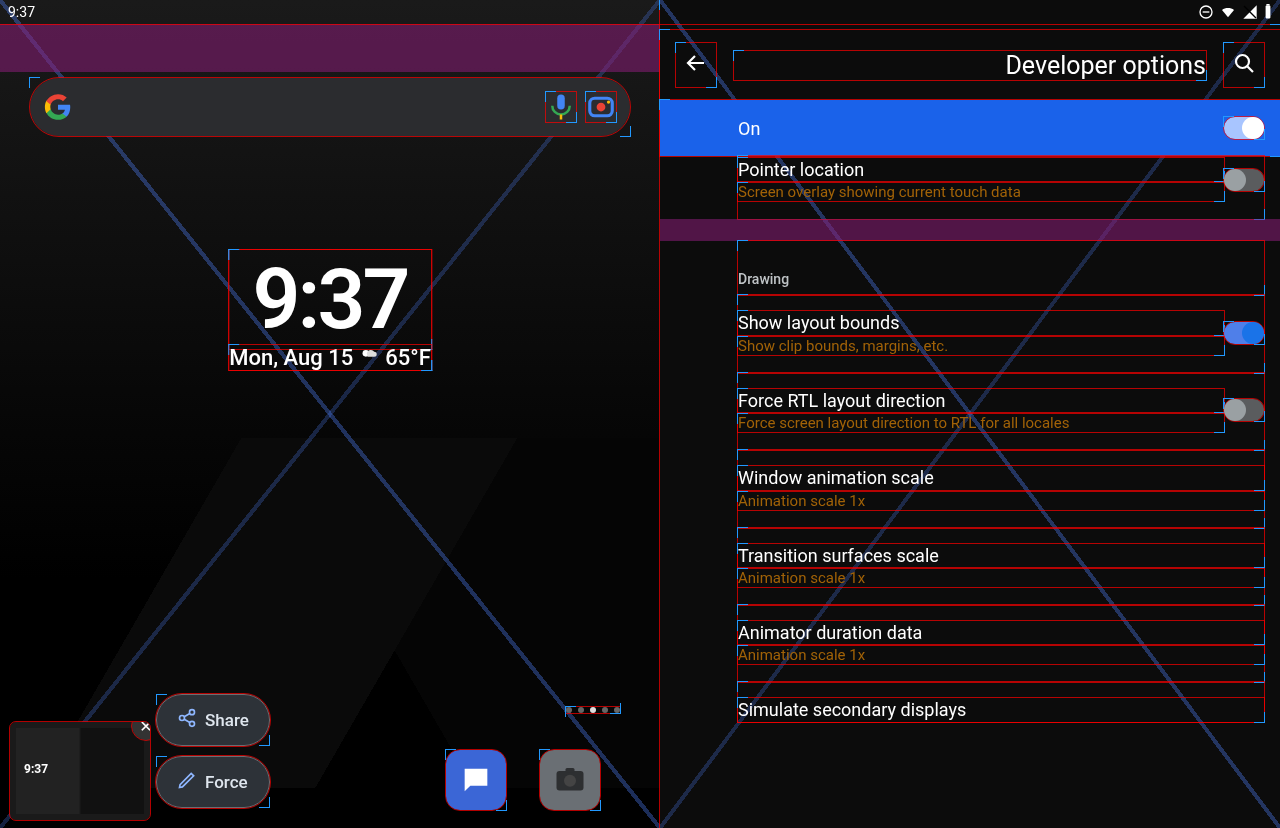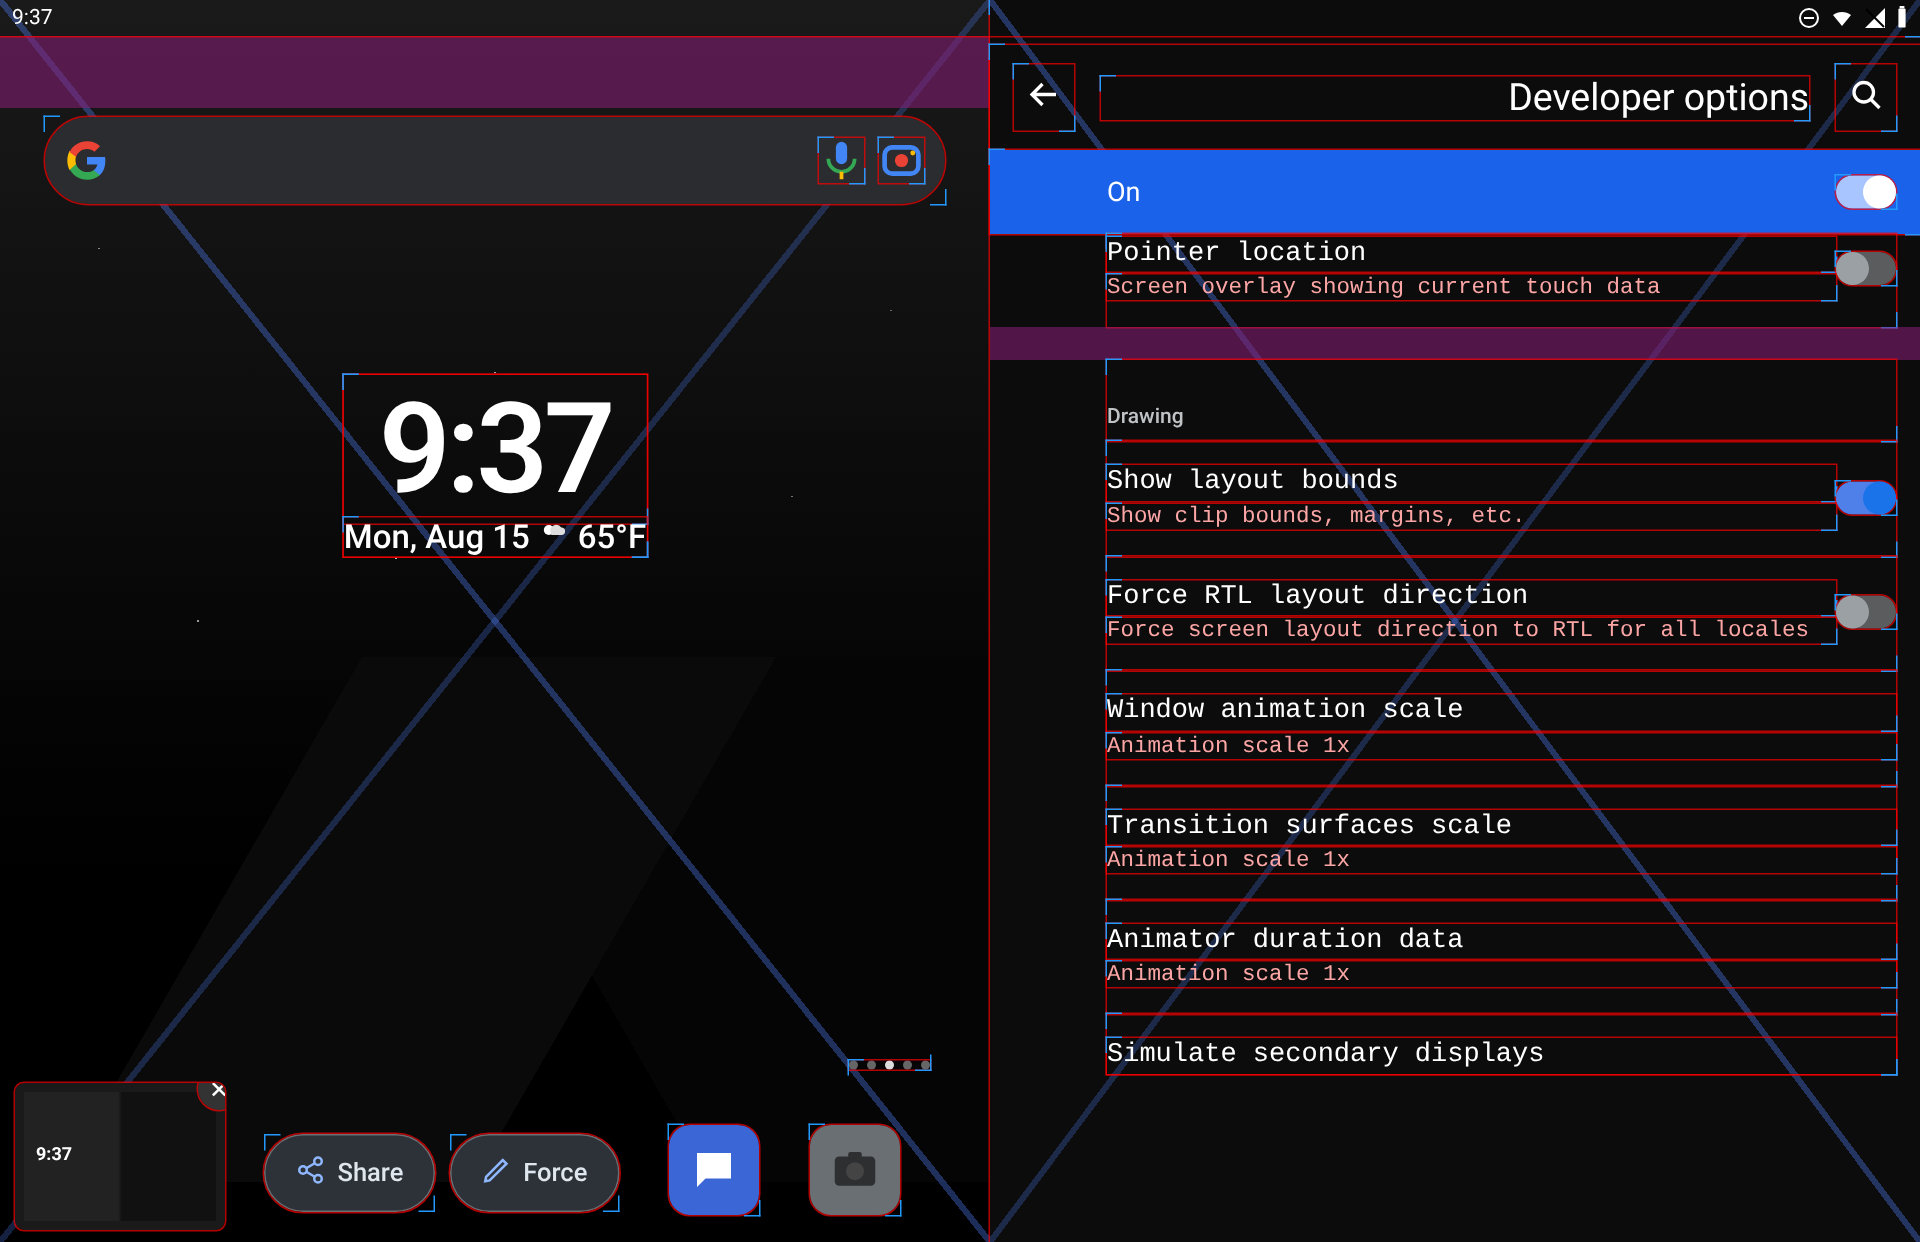--- a/index.html
+++ b/index.html
@@ -63,38 +63,38 @@
 
   
   .page-dots { position:absolute; right:40px; bottom:115px; display:flex; gap:6px; }
   .dot { width:6px; height:6px; border-radius:50%; background:#666; }
   .dot.active { background:#ddd; }
   .screenshot-thumb { position:absolute; left:10px; bottom:8px; width:140px; height:98px; background:#1a1a1a; border-radius:6px; overflow:hidden; }
   .screenshot-thumb .close { position:absolute; right:-10px; top:-10px; width:28px; height:28px; border-radius:50%; background:#333; display:flex; align-items:center; justify-content:center; font-size:16px;}
   .thumb-inner { position:absolute; inset:6px; background:linear-gradient(90deg,#222 49%,#111 51%); }
   .thumb-clock { position:absolute; left:14px; top:40px; font-size:12px; font-weight:700; }
 
-  .chips { position:absolute; left:176px; bottom:20px; display:flex; gap:10px; }
+  .chips { position:absolute; left:156px; bottom:20px; display:flex; gap:10px;flex-direction:column; }
   .chip { height:52px; padding:0 20px; border-radius:26px; border:1px solid #6b6e72; background:#2d3238; display:flex; align-items:center; gap:8px; font-size:17px; font-weight:500; color:#dfe6ee; }
 
   .dock { position:absolute; right:60px; bottom:18px; display:flex; gap:34px; }
   .app-icon { width:60px; height:60px; border-radius:14px; display:flex; align-items:center; justify-content:center; }
   .app-messages { background:#3b66d6; }
   .app-camera { background:#6a6f74; }
 
   
   .appbar { height:70px; display:flex; align-items:center; padding:0 16px; gap:18px; margin-top:30px; }
   .appbar-title { font-size:25px; font-weight:400; flex:1;text-align:right;}
   .master-row { height:56px; background:#1a62ea; display:flex; align-items:center; justify-content:space-between; padding:0 16px 0 78px; font-size:18px; }
 
   .settings-list { padding-left:78px; padding-right:16px; }
-  .setting { padding:16px 0 18px; display:flex; align-items:center;font-family:Liberation Mono, monospace; }
+  .setting { padding:16px 0 18px; display:flex; align-items:center; }
   .setting .txt { flex:1; }
   .setting .title { font-size:18px; line-height:1.3; }
-  .setting .sub { font-size:15px; color:#fca5a5; margin-top:2px; }
+  .setting .sub { font-size:15px; color:#a16207; margin-top:2px; }
   .section-hdr { font-size:14px; color:#bfc3c6; padding:30px 0 8px; font-weight:500; }
 
   
   .switch { width:40px; height:22px; border-radius:12px; background:#5a5c5e; position:relative; }
   .switch .knob { position:absolute; width:22px; height:22px; border-radius:50%; background:#9aa0a3; left:0; top:0; }
   .switch.on { background:#4f7fe9; }
   .switch.on .knob { background:#1a73e8; left:18px; }
   .switch.bright { background:#a8c5ff; }
   .switch.bright .knob { background:#fff; left:18px; }
 

